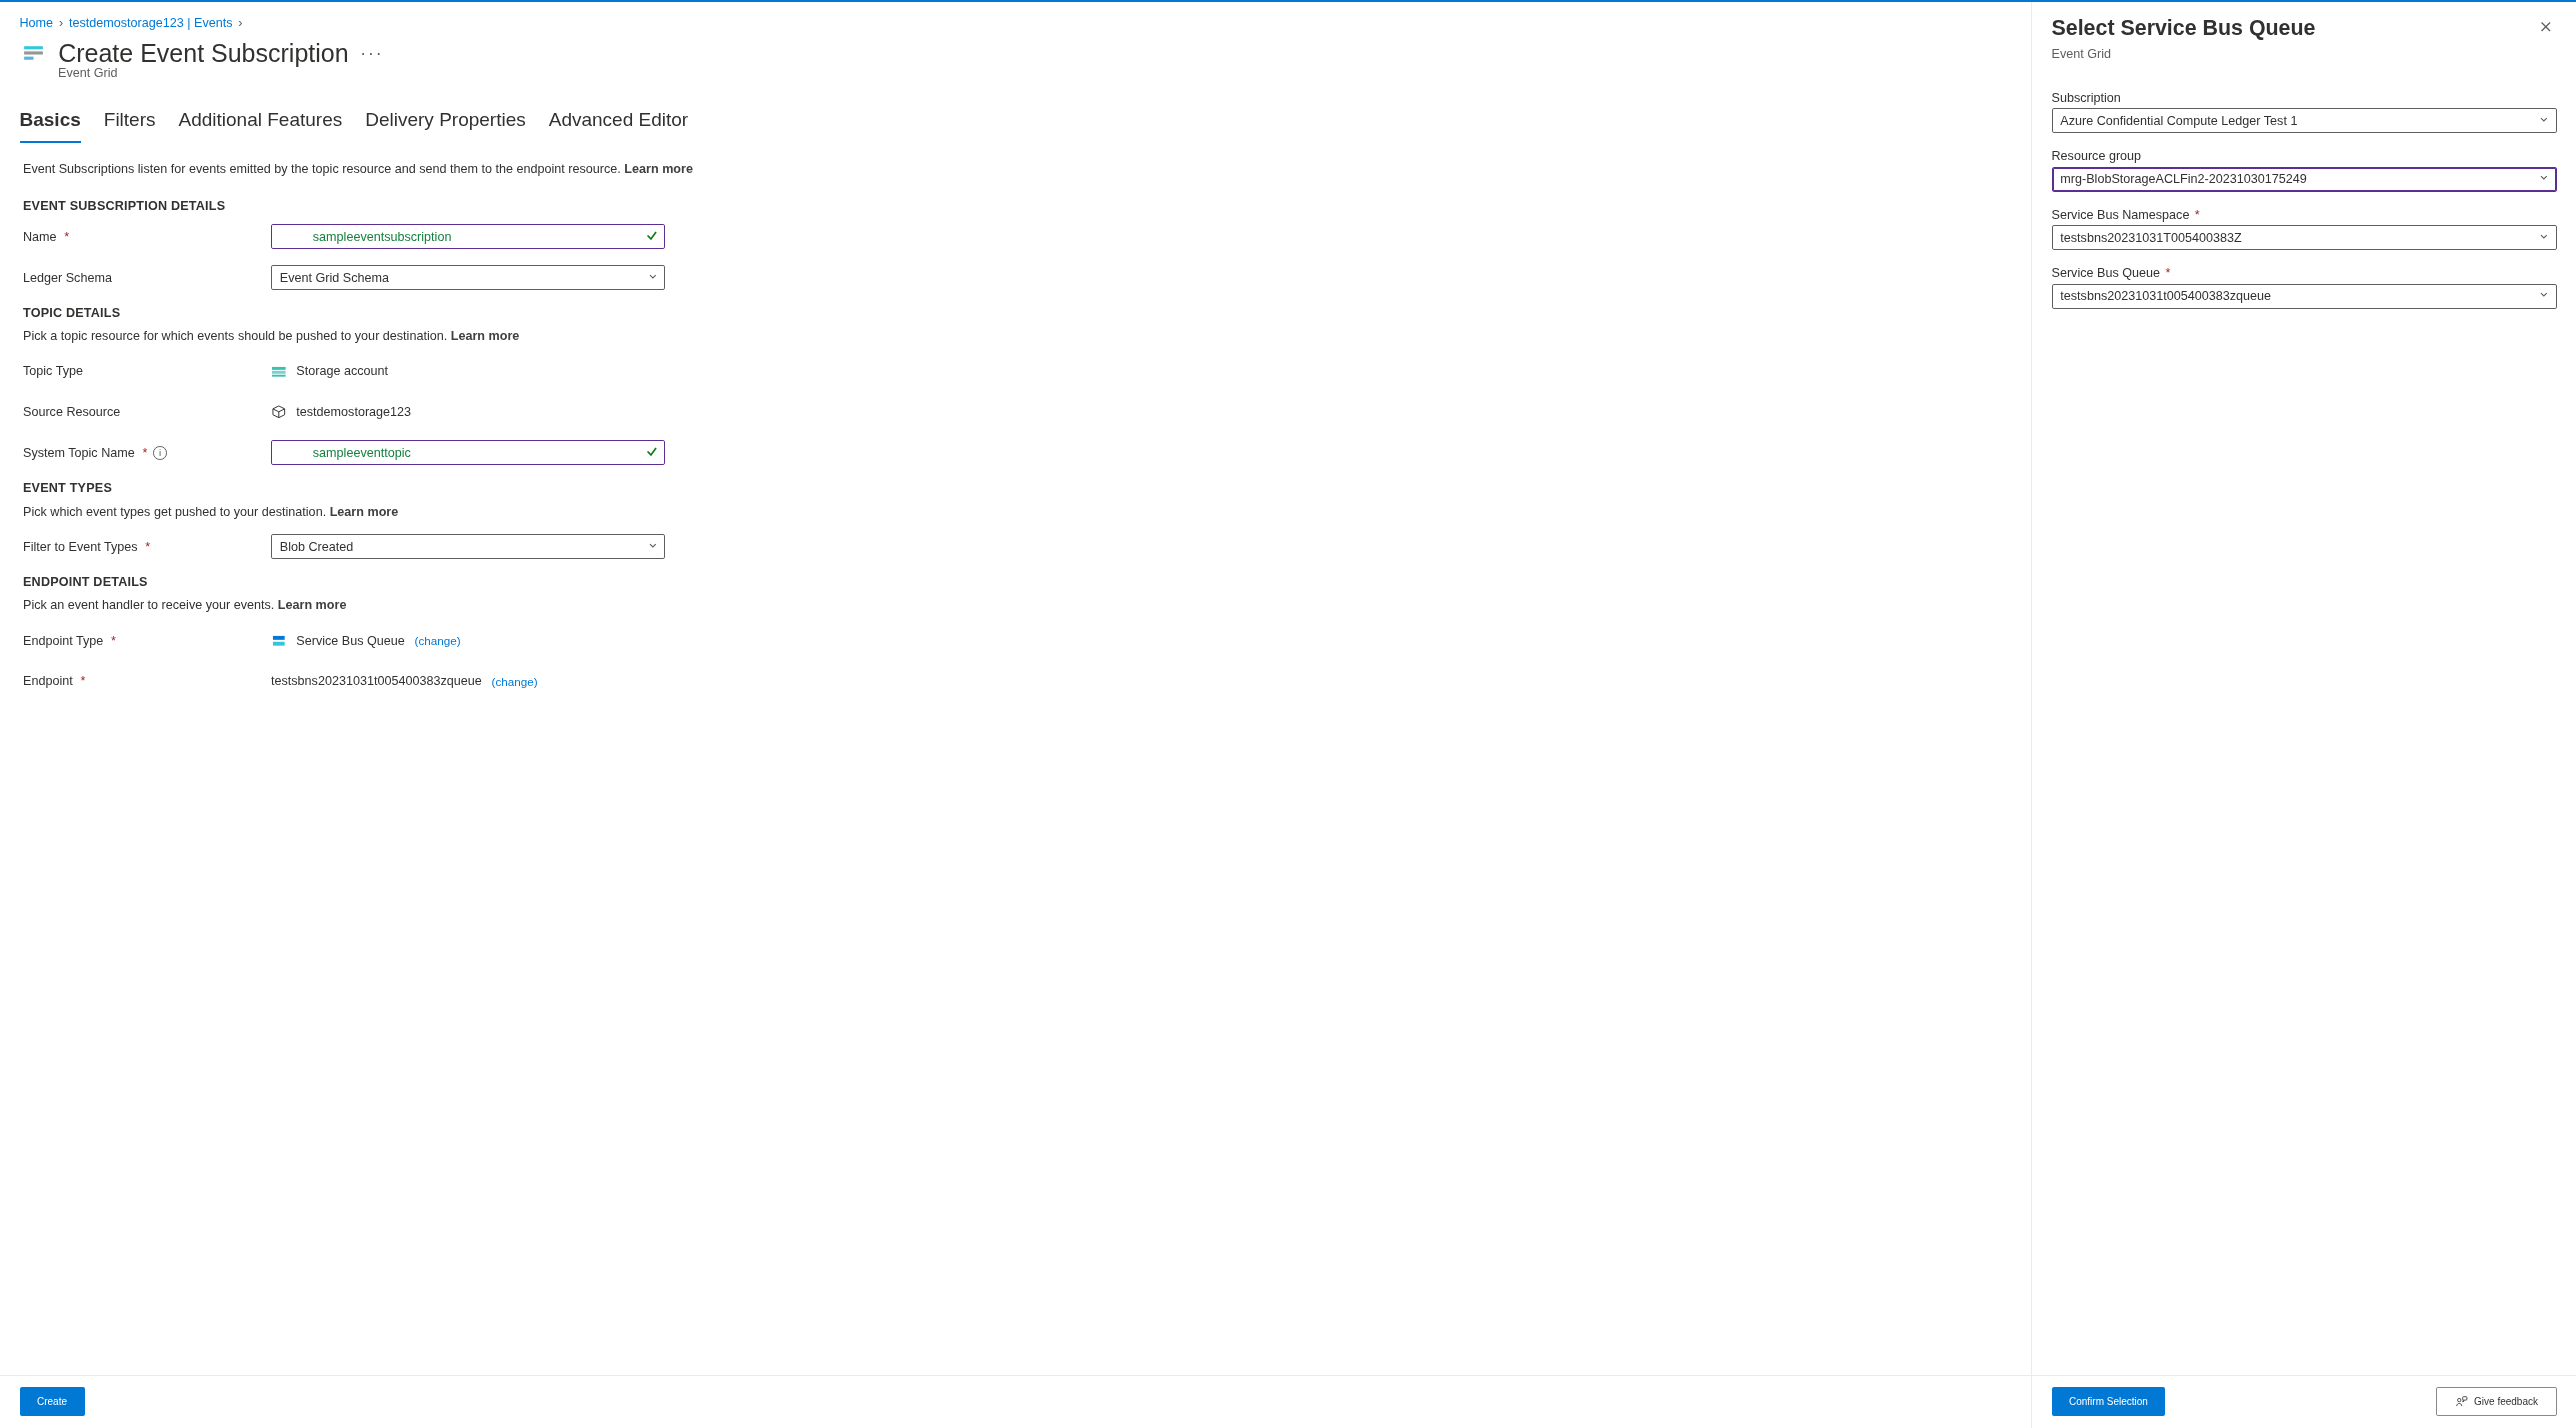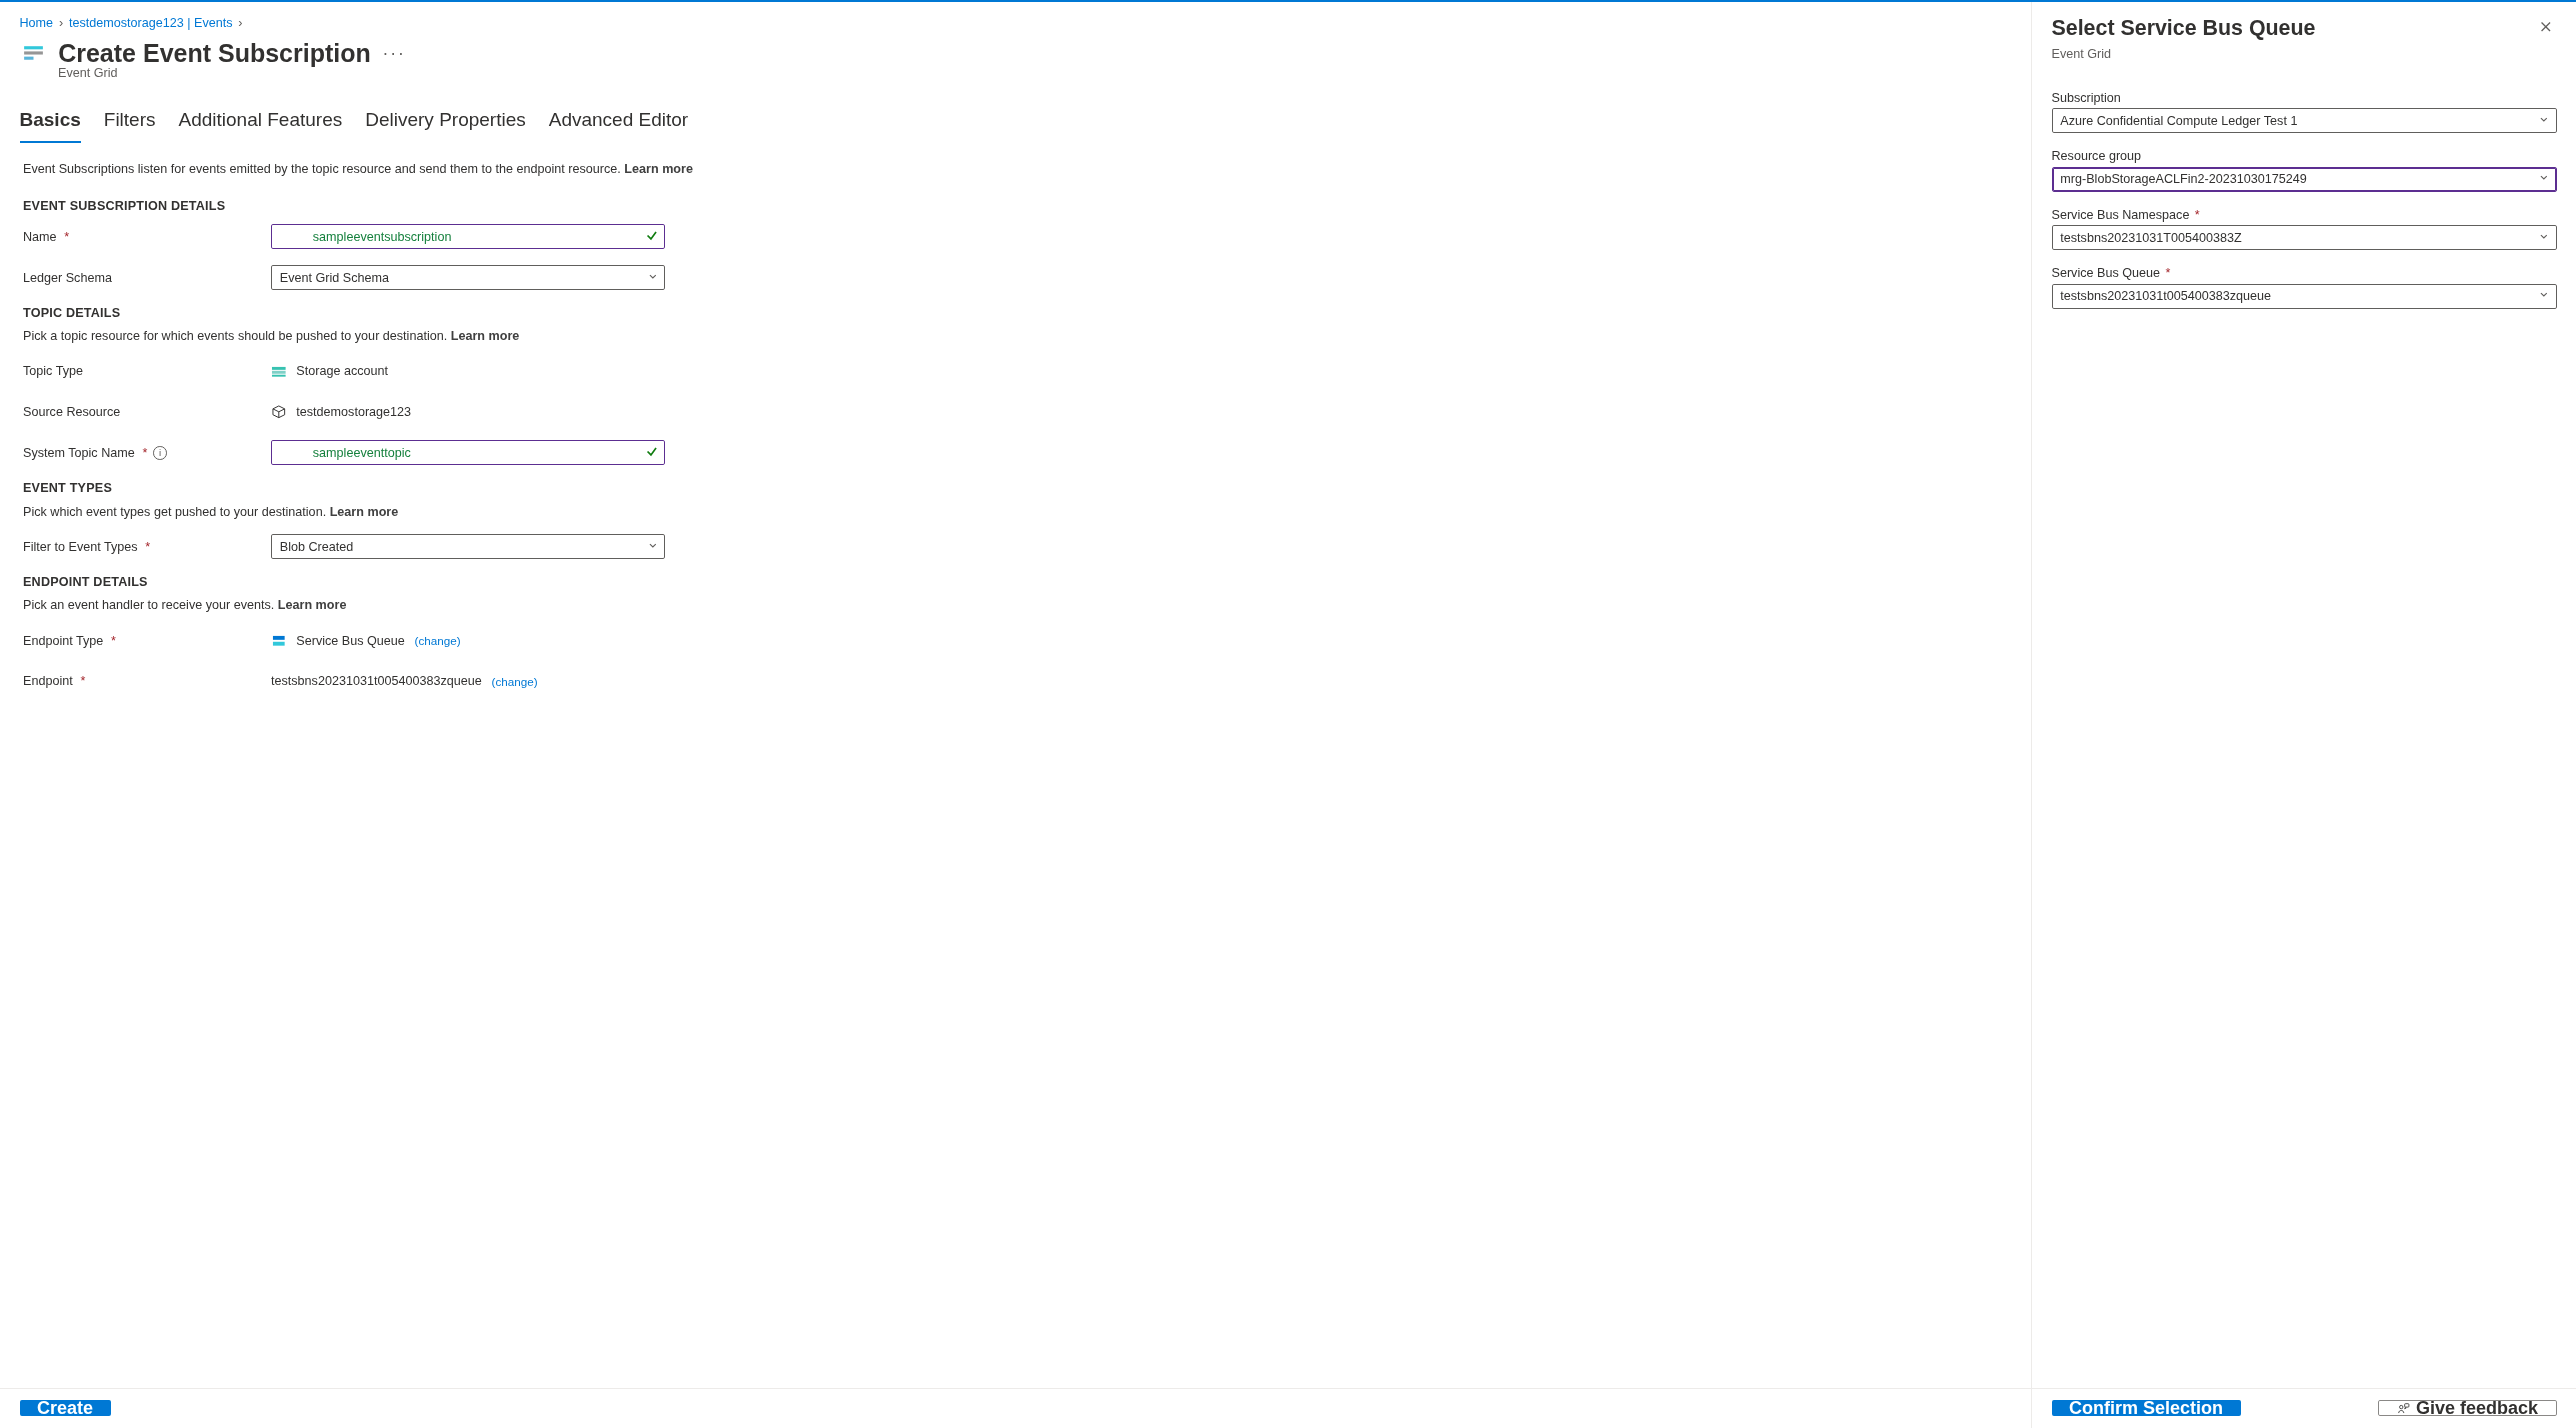--- a/index.html
+++ b/index.html
@@ -51,21 +51,21 @@
     align-items: center;
     gap: 11.7px;
     padding: 3.9px 19.5px 0 19.5px;
   }
   .page-header .hicon {
     width: 27px; height: 27px;
     display: flex; align-items: center; justify-content: center;
   }
   .page-header h1 {
     font-size: 25px;
-    font-weight: 700;
+    font-weight: 400;
     color: #323130;
   }
   .page-header .dots { font-size: 17.5px; color: #605e5c; cursor: pointer; letter-spacing: 1.9px; }
   .page-subtitle {
     padding: 0 19.5px 9.7px 58px;
     color: #605e5c;
     font-size: 12.6px;
     margin-top: -1.9px;
   }
 
@@ -173,30 +173,29 @@
   
   .footer {
     border-top: 1px solid #edebe9;
     padding: 11.7px 19.5px;
     display: flex;
     align-items: center;
     justify-content: space-between;
     background: #fff;
   }
   .btn {
-    height: 16px;
+    height: 29px;
     padding: 0 17.5px;
-    font-size: 18px;
+    font-size: 10px;
     border-radius: 1.9px;
     border: none;
     cursor: pointer;
     display: inline-flex;
     align-items: center;
     gap: 5.8px;
-    font-weight: bold;
   }
   .btn.primary { background: #0078d4; color: #fff; }
   .btn.outline { background: #fff; border: 1px solid #8a8886; color: #323130; }
 
   
   .sp-header {
     padding: 13.6px 19.5px 5.8px 19.5px;
     display: flex;
     align-items: flex-start;
     justify-content: space-between;

